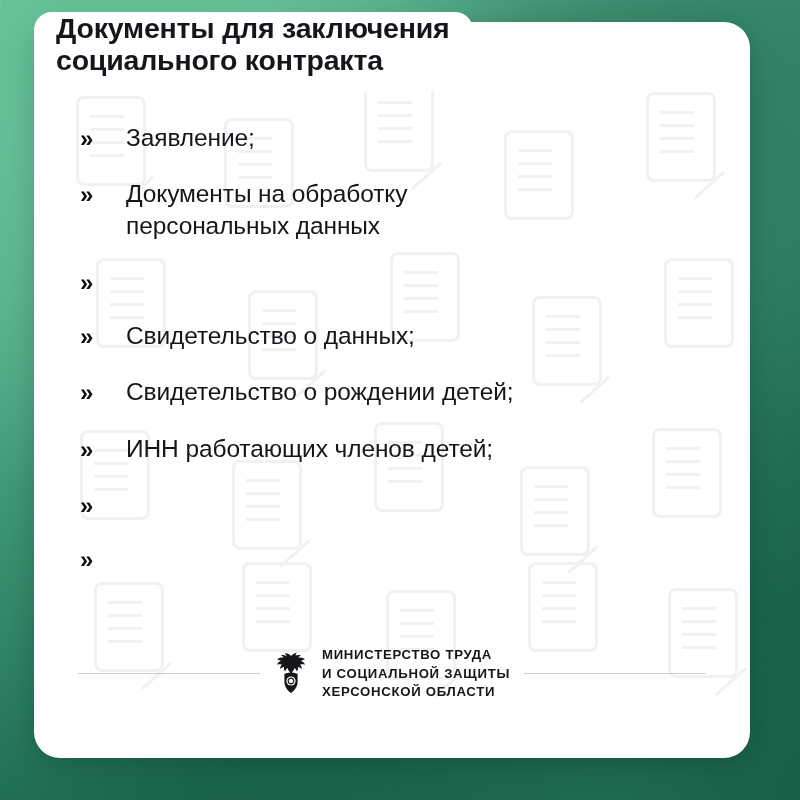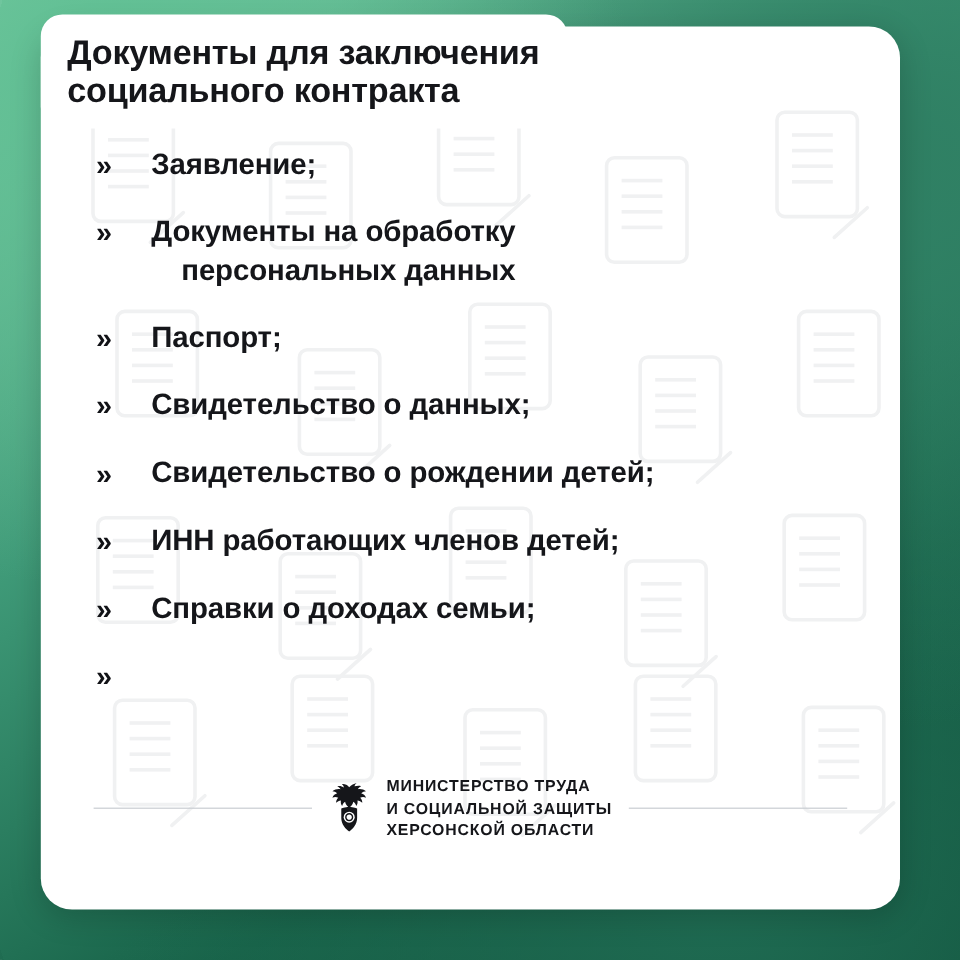--- a/index.html
+++ b/index.html
@@ -80,21 +80,21 @@
     transform: rotate(-42deg);
     border-radius: 2px;
   }
 
   .title-plate {
     position: absolute;
     left: 34px;
     top: 12px;
     background: #ffffff;
     border-radius: 18px;
-    padding: 16px 24px 14px 22px;
+    padding: 0 24px 14px 22px;
     max-width: 540px;
     z-index: 5;
   }
   .title-plate h1 {
     margin: 0;
     font-size: 28.5px;
     line-height: 1.14;
     font-weight: bold;
     color: #15161a;
     letter-spacing: -0.2px;
@@ -118,25 +118,24 @@
     padding-top: 5px;
     color: #111216;
     font-size: 24px;
     line-height: 1;
     letter-spacing: -3px;
     font-weight: bold;
   }
   .item-text {
     font-size: 24.5px;
     line-height: 1.28;
-    font-weight: bold;
+    font-weight: normal;
     color: #15161a;
     white-space: pre-line;
     letter-spacing: -0.1px;
-    text-align: right;
   }
 
   .footer {
     position: absolute;
     left: 44px;
     right: 44px;
     bottom: 56px;
     display: flex;
     align-items: center;
     gap: 14px;
@@ -197,37 +196,35 @@
         <span class="bullet">»</span>
         <span class="item-text">Заявление;</span>
       </div>
       <div class="list-item">
         <span class="bullet">»</span>
         <span class="item-text">Документы на обработку
 персональных данных</span>
       </div>
       <div class="list-item">
         <span class="bullet">»</span>
-        <span class="item-text">Паспорт;</span>
       </div>
       <div class="list-item">
         <span class="bullet">»</span>
         <span class="item-text">Свидетельство о данных;</span>
       </div>
       <div class="list-item">
         <span class="bullet">»</span>
         <span class="item-text">Свидетельство о рождении детей;</span>
       </div>
       <div class="list-item">
         <span class="bullet">»</span>
         <span class="item-text">ИНН работающих членов детей;</span>
       </div>
       <div class="list-item">
         <span class="bullet">»</span>
-        <span class="item-text">Справки о доходах семьи;</span>
       </div>
       <div class="list-item">
         <span class="bullet">»</span>
       </div>
     </div>
 
     <div class="footer">
       <div class="rule"></div>
       <div class="emblem">
         <svg viewBox="0 0 34 46" width="34" height="46" aria-hidden="true">

